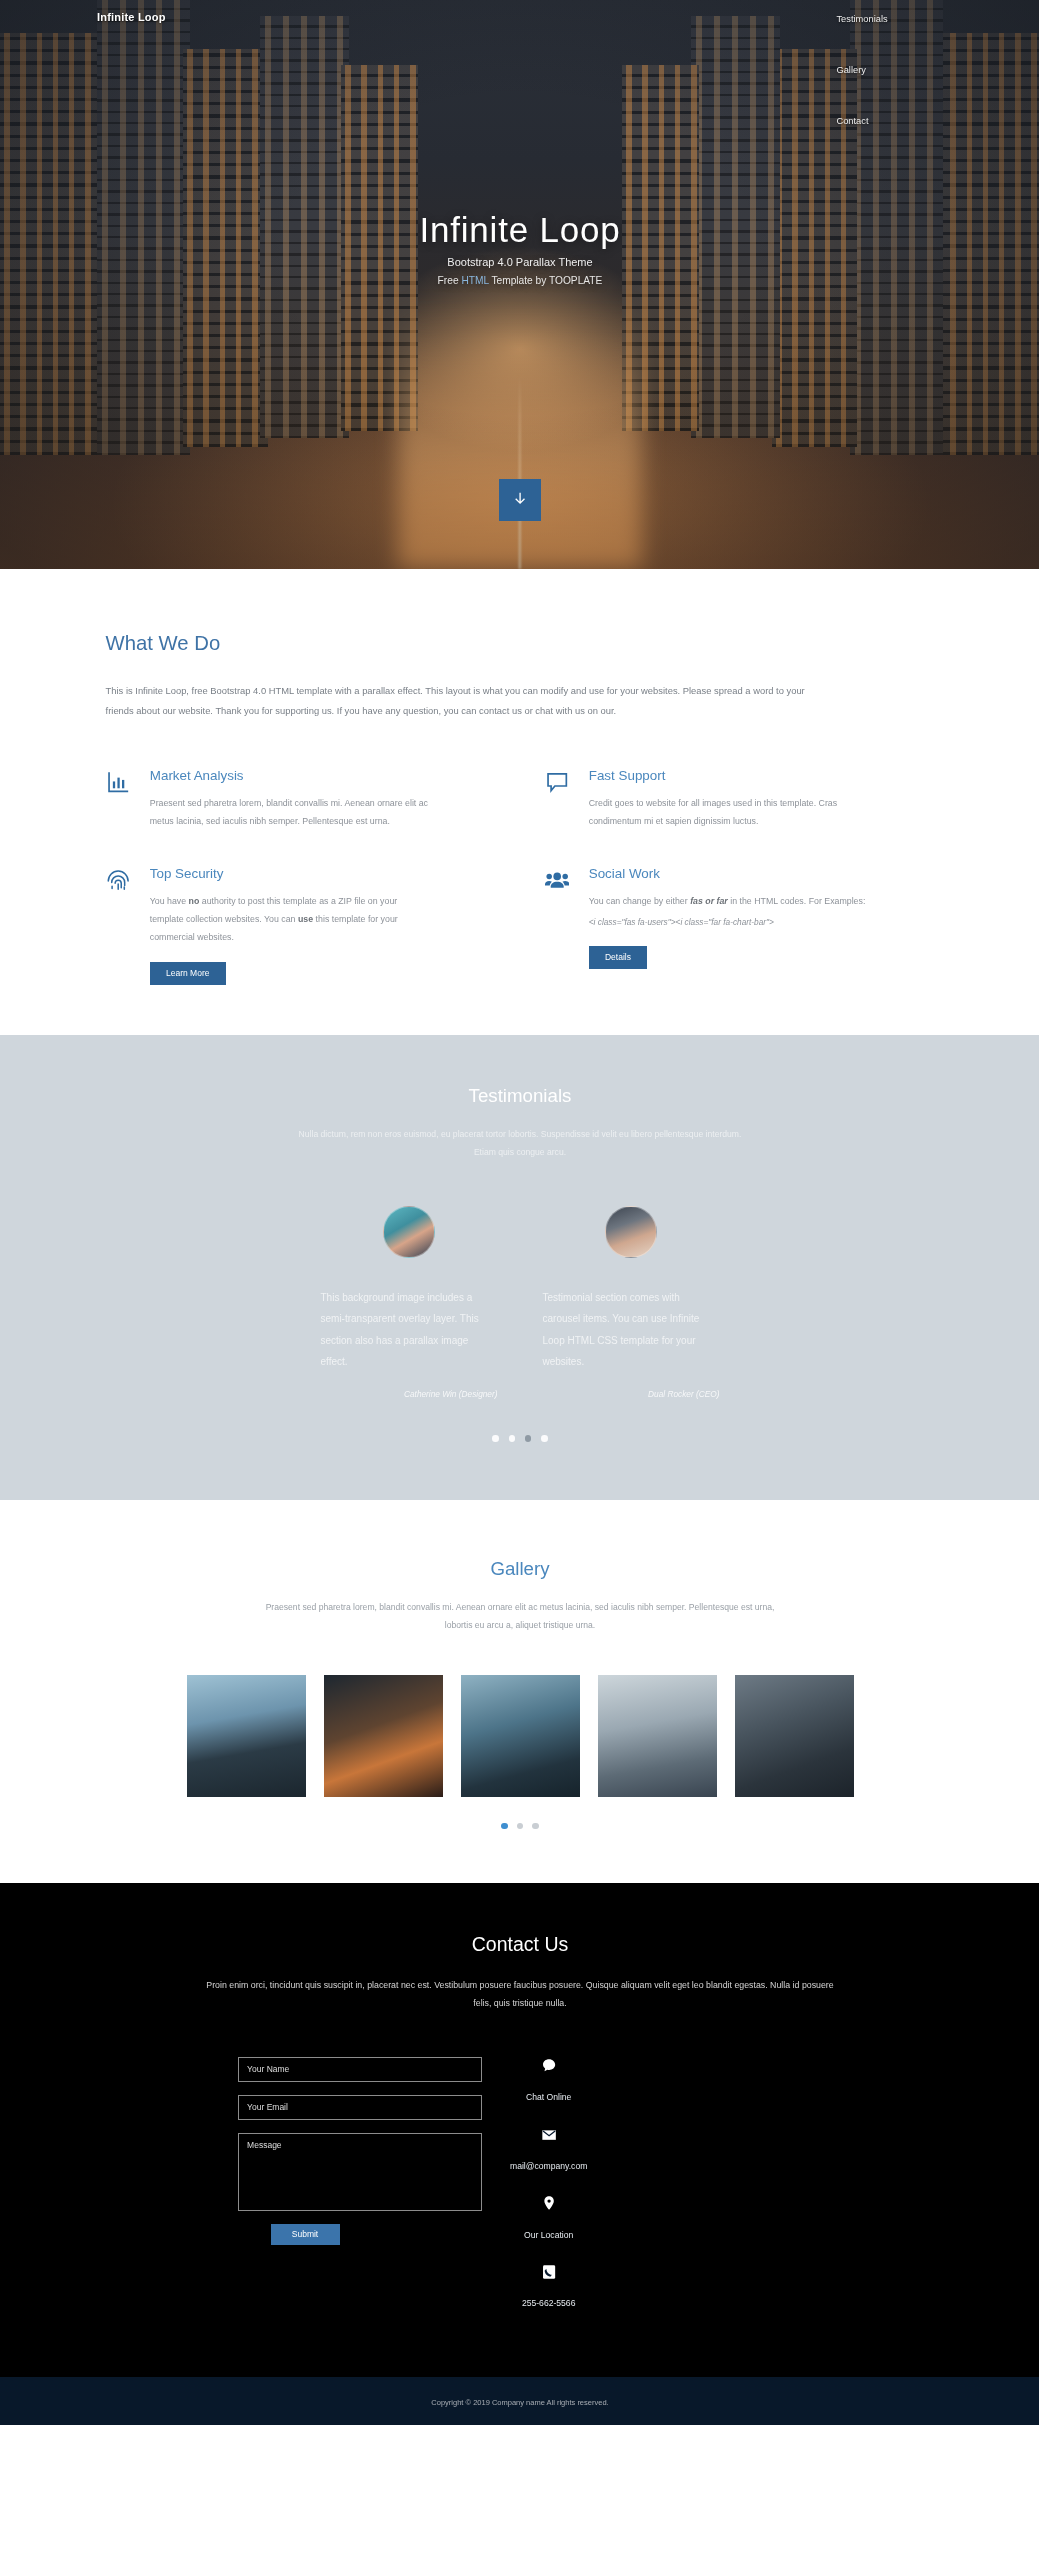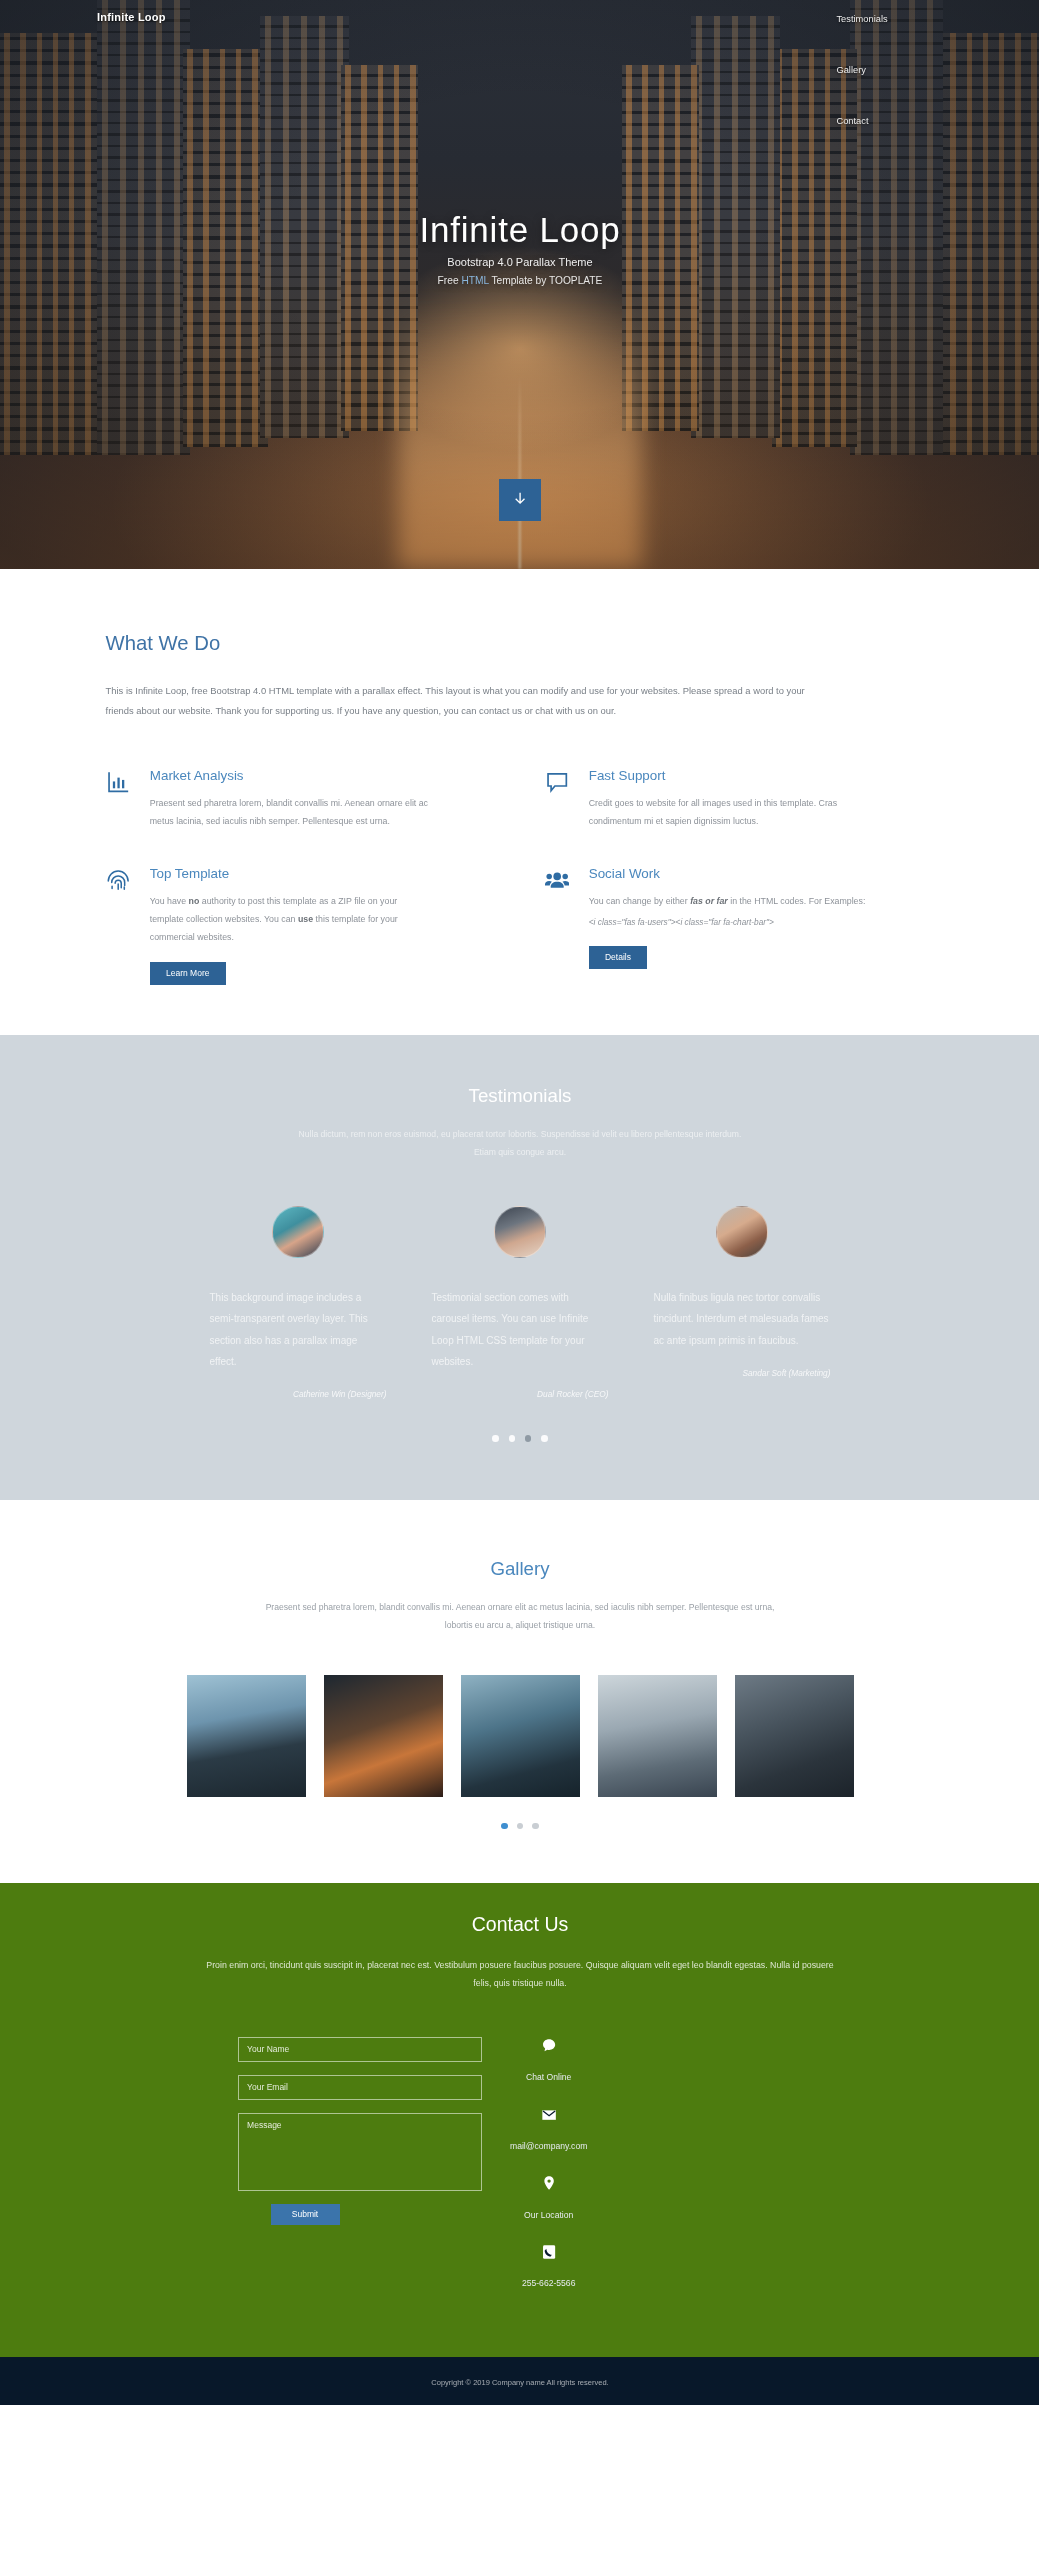--- a/index.html
+++ b/index.html
@@ -223,22 +223,22 @@
   .g2 { background: linear-gradient(160deg,#1d2730 0%, #5f4430 42%, #c8763a 66%, #2a1d18 100%); }
   .g3 { background: linear-gradient(165deg,#8fb2c3 0%, #4d7489 40%, #22333e 75%, #16232b 100%); }
   .g4 { background: linear-gradient(170deg,#cdd6db 0%, #9aa8b2 40%, #5d6b76 72%, #394450 100%); }
   .g5 { background: linear-gradient(160deg,#6e7b86 0%, #48545e 38%, #2b343c 70%, #1c232a 100%); }
   .gal-dots { display: flex; justify-content: center; gap: 9px; margin-top: 26px; }
   .gdot { width: 6.5px; height: 6.5px; border-radius: 50%; background: #c9ced3; cursor: pointer; }
   .gdot.active { background: #3f8fd0; }
 
   
   .section-contact {
-    background: #4d7c0f;
-    padding: 30px 0 44px;
+    background: #000000;
+    padding: 50px 0 44px;
   }
   .contact-title {
     text-align: center; color: #fff;
     font-size: 19.5px; font-weight: 300; margin-bottom: 19.5px;
   }
   .contact-sub {
     text-align: center; color: rgba(255,255,255,.82);
     font-size: 8.8px; line-height: 2.1;
     width: 642px; margin: 0 auto;
   }
@@ -383,21 +383,21 @@
         <div class="feature-ico">
           <svg viewBox="0 0 32 32" fill="none" stroke="#2f6ca3" stroke-width="2" stroke-linecap="round">
             <path d="M3 17a13 13 0 0 1 26 0"></path>
             <path d="M7.5 19a8.5 8.5 0 0 1 17 0v4"></path>
             <path d="M12 20a4 4 0 0 1 8 0v6"></path>
             <path d="M16 21v7"></path>
             <path d="M8 24v3M24 25v3"></path>
           </svg>
         </div>
         <div>
-          <h3 class="feature-title">Top Template</h3>
+          <h3 class="feature-title">Top Security</h3>
           <p class="feature-text"><span>You have </span><b>no</b><span> authority to post this template as a ZIP file on your template collection websites. You can </span><b>use</b><span> this template for your commercial websites.</span></p>
           <button class="btn-primary">Learn More</button>
         </div>
       </div>
 
       <div class="feature">
         <div class="feature-ico">
           <svg viewBox="0 0 32 32" fill="#2f6ca3">
             <circle cx="16" cy="11" r="5"></circle>
             <circle cx="5.5" cy="11" r="3.6"></circle>
@@ -426,25 +426,20 @@
     <div class="testi-card">
       <div class="avatar av1"></div>
       <p class="testi-text">This background image includes a semi-transparent overlay layer. This section also has a parallax image effect.</p>
       <div class="testi-author">Catherine Win (Designer)</div>
     </div>
     <div class="testi-card">
       <div class="avatar av2"></div>
       <p class="testi-text">Testimonial section comes with carousel items. You can use Infinite Loop HTML CSS template for your websites.</p>
       <div class="testi-author">Dual Rocker (CEO)</div>
     </div>
-    <div class="testi-card">
-      <div class="avatar av3"></div>
-      <p class="testi-text">Nulla finibus ligula nec tortor convallis tincidunt. Interdum et malesuada fames ac ante ipsum primis in faucibus.</p>
-      <div class="testi-author">Sandar Soft (Marketing)</div>
-    </div>
   </div>
 
   <div class="dots">
     <span class="dot"></span>
     <span class="dot"></span>
     <span class="dot active"></span>
     <span class="dot"></span>
   </div>
 </section>
 

